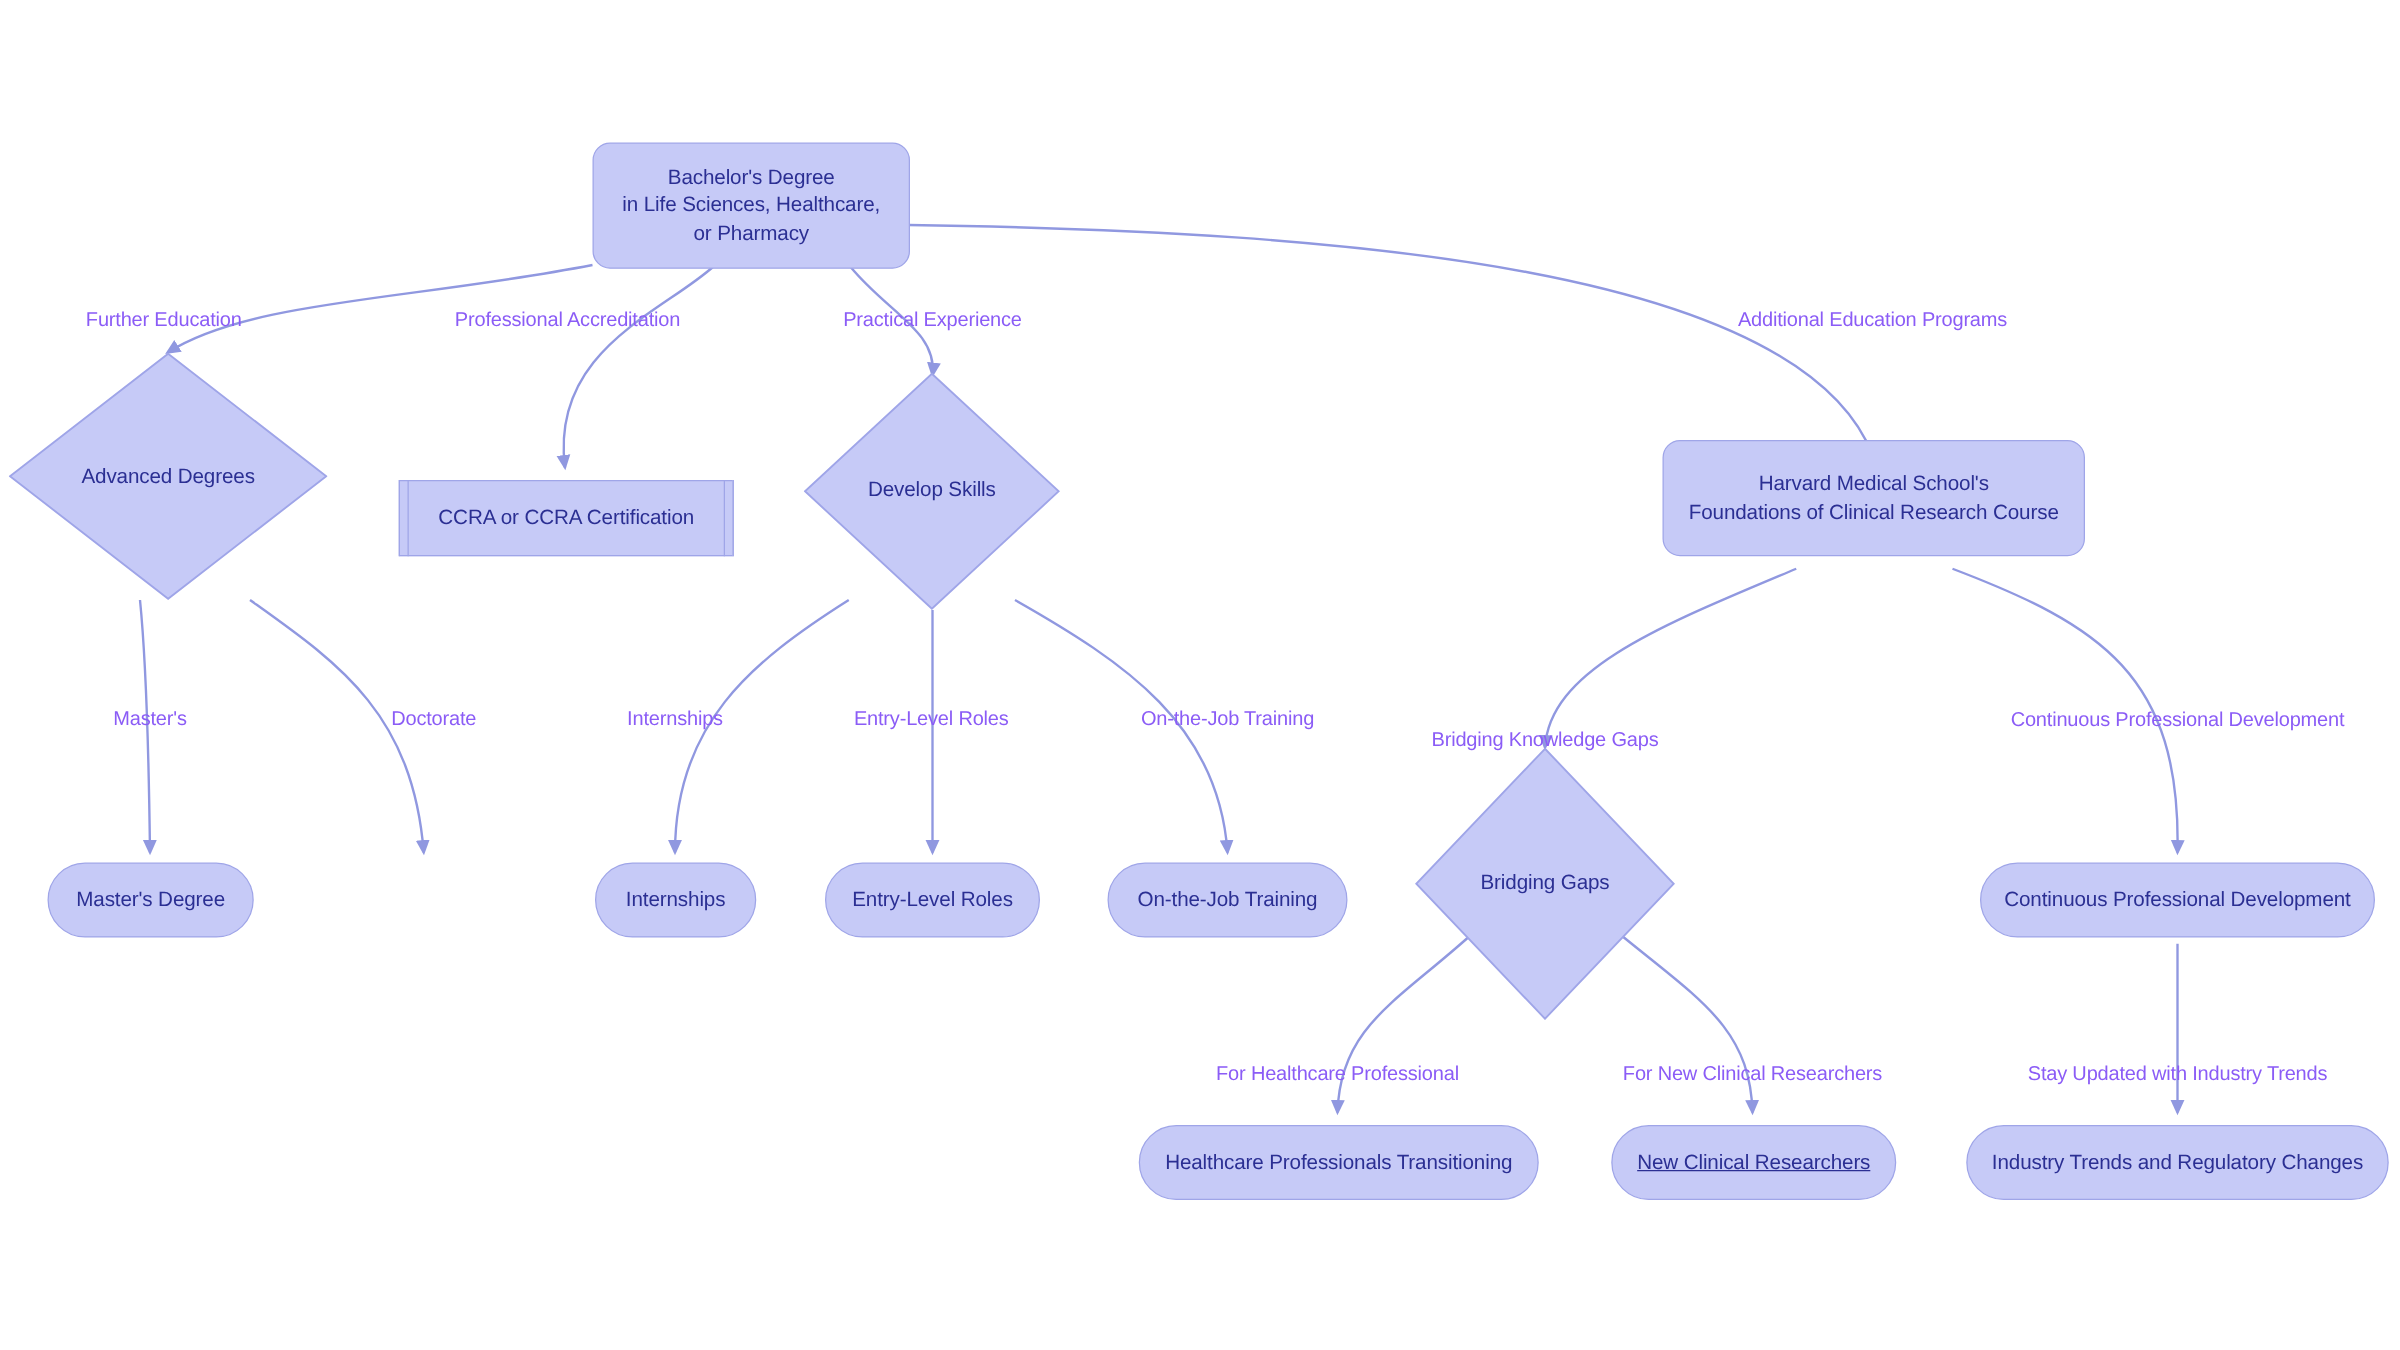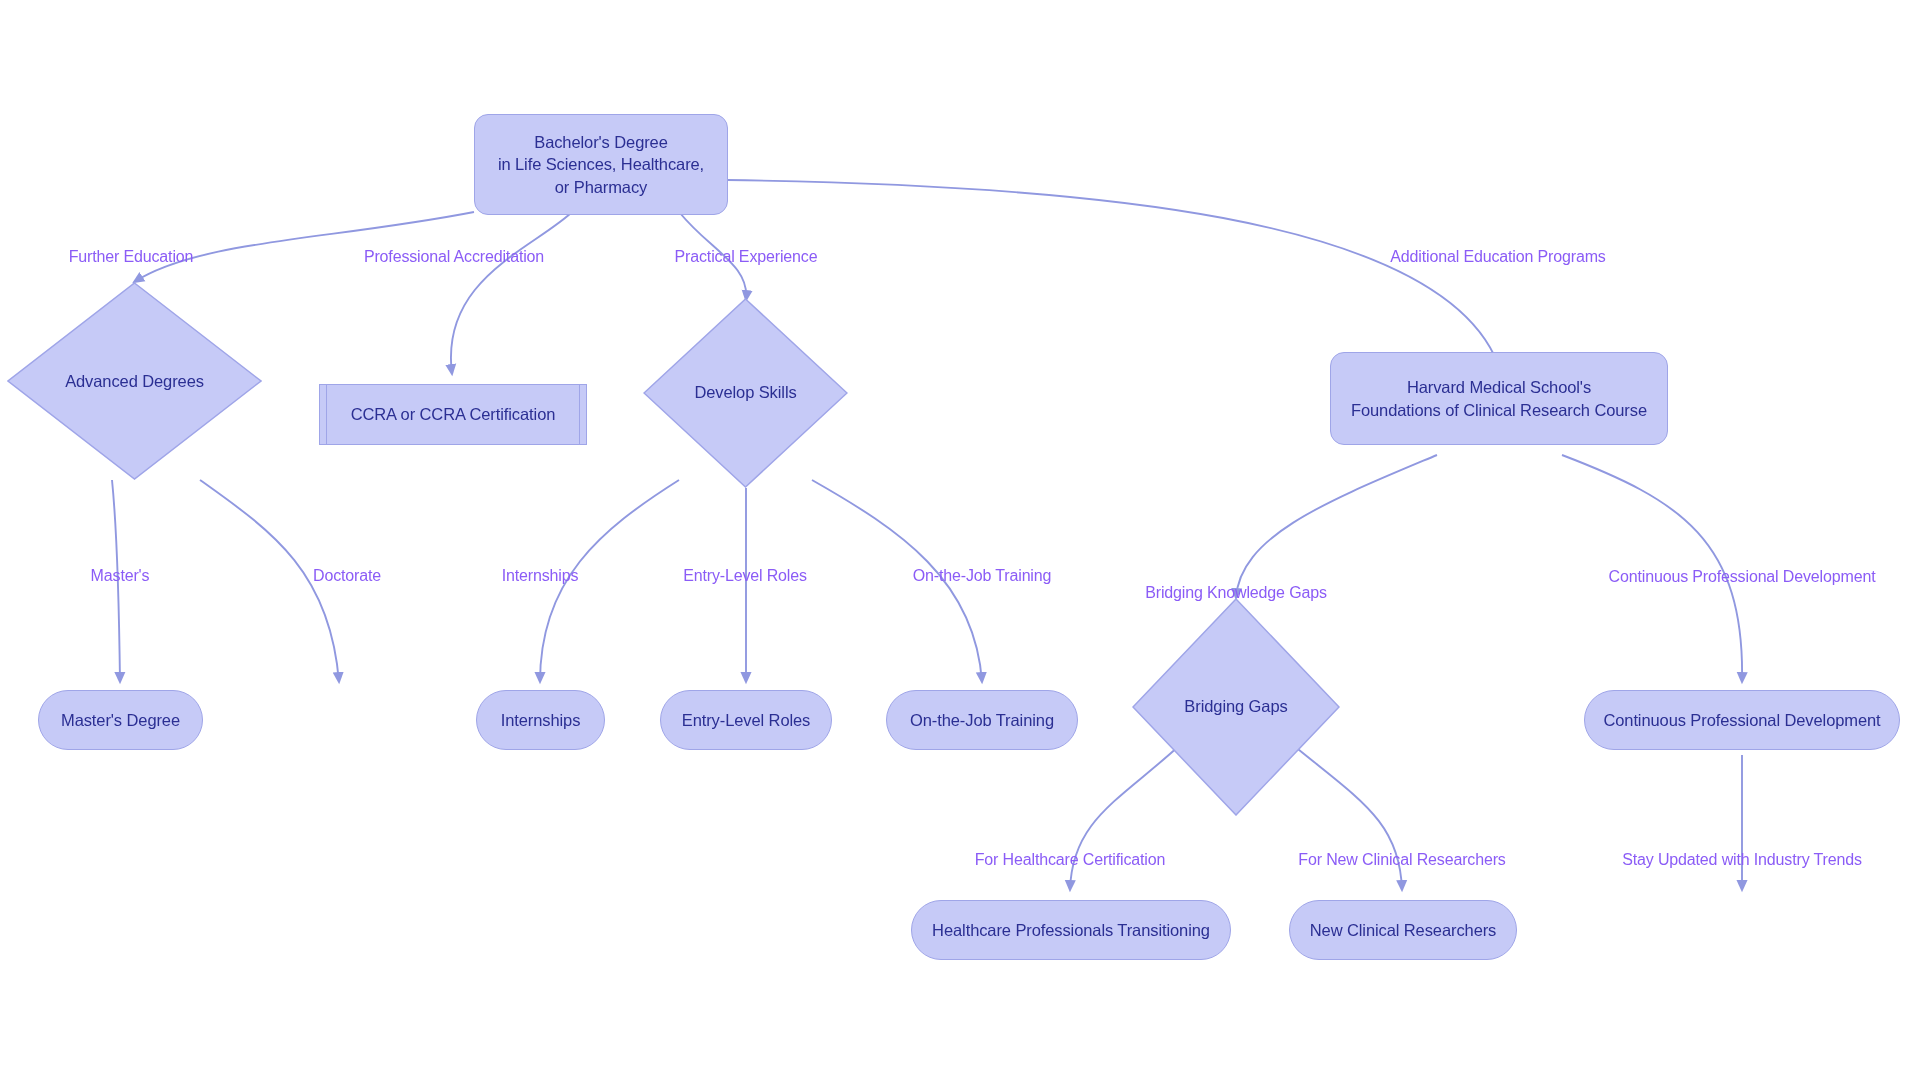--- a/index.html
+++ b/index.html
@@ -197,36 +197,39 @@
   </div>
 
   <div class="node stadium" style="left:1584px; top:690px; width:316px; height:60px;">
     <span>Continuous Professional Development</span>
   </div>
 
   <div class="node stadium" style="left:911px; top:900px; width:320px; height:60px;">
     <span>Healthcare Professionals Transitioning</span>
   </div>
 
-  <div class="node stadium" style="left:1289px; top:900px; width:228px; height:60px;">
+  <div class="node stadium" style="left:1289px; top:900px; width:228px; height:60px;text-decoration:underline;">
     <span>New Clinical Researchers</span>
   </div>
 
+  <div class="node stadium" style="left:1573px; top:900px; width:338px; height:60px;">
+    <span>Industry Trends and Regulatory Changes</span>
+  </div>
 
   <div class="edge-label" style="left:131px; top:257px;">Further Education</div>
   <div class="edge-label" style="left:454px; top:257px;text-align:center;">Professional Accreditation</div>
   <div class="edge-label" style="left:746px; top:257px;">Practical Experience</div>
   <div class="edge-label" style="left:1498px; top:257px;">Additional Education Programs</div>
 
   <div class="edge-label" style="left:120px; top:576px;">Master's</div>
   <div class="edge-label" style="left:339px; top:576px;padding-left:16px;">Doctorate</div>
   <div class="edge-label" style="left:540px; top:576px;">Internships</div>
   <div class="edge-label" style="left:745px; top:576px;">Entry-Level Roles</div>
   <div class="edge-label" style="left:982px; top:576px;">On-the-Job Training</div>
 
   <div class="edge-label" style="left:1236px; top:577px;margin-top:16px;">Bridging Knowledge Gaps</div>
   <div class="edge-label" style="left:1742px; top:577px;">Continuous Professional Development</div>
 
-  <div class="edge-label" style="left:1070px; top:860px;">For Healthcare Certification</div>
+  <div class="edge-label" style="left:1070px; top:860px;">For Healthcare Professional</div>
   <div class="edge-label" style="left:1402px; top:860px;">For New Clinical Researchers</div>
   <div class="edge-label" style="left:1742px; top:860px;">Stay Updated with Industry Trends</div>
 
 </div>
 
 </body></html>

